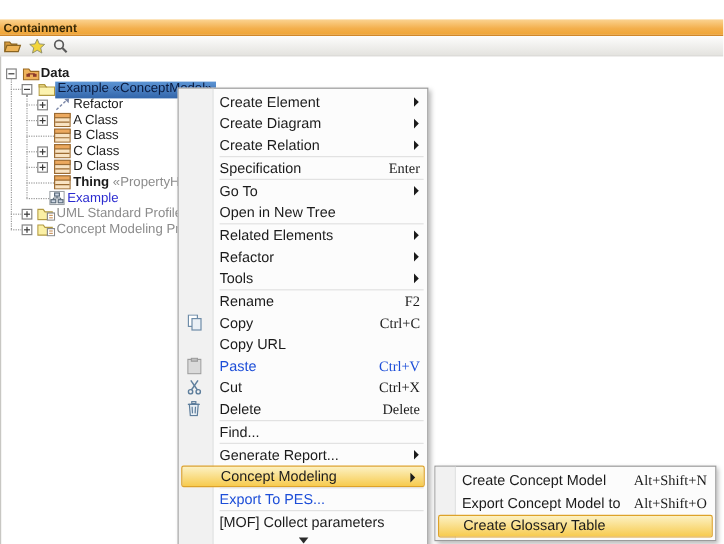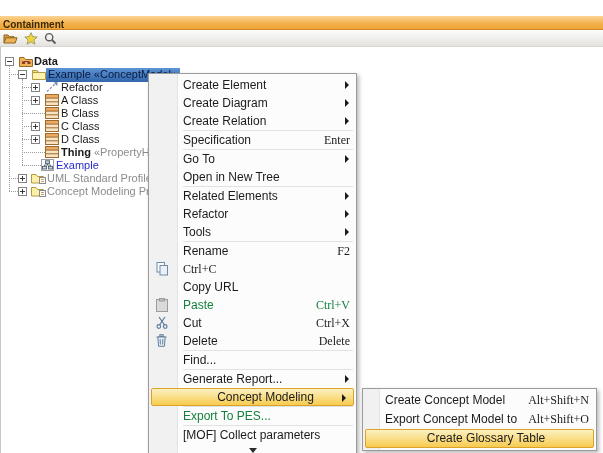--- a/index.html
+++ b/index.html
@@ -43,25 +43,25 @@
   .submenu{position:absolute;left:362px;top:372px;width:235px;box-sizing:border-box;
     background:#FCFCFC;border:1px solid #9B9B9B;box-shadow:2px 2px 4px rgba(0,0,0,0.28);
     padding:2px 0;font-size:12px;z-index:11;}
   .submenu::before{content:"";position:absolute;left:0;top:0;bottom:0;width:16px;
     background:#F1F1F1;border-right:1px solid #E2E3E3;}
   .mi{position:relative;height:18px;line-height:18px;display:flex;
     padding-left:34px;padding-right:6px;color:#1B1B1B;z-index:1;}
   .submenu .mi{height:19px;line-height:19px;padding-left:22px;padding-right:7px;}
   .mi .lbl{flex:1;overflow:hidden;}
   .mi .sc{color:#1B1B1B;font-family:Liberation Serif, serif;}
-  .mi.dis, .mi.dis .sc{color:#15803d;}
+  .mi.dis, .mi.dis .sc{color:#1d4ed8;}
   .mi .arr{position:absolute;right:7px;top:5px;width:0;height:0;
     border-left:4px solid #1B1B1B;border-top:4px solid transparent;border-bottom:4px solid transparent;}
   .mi.hl{background:linear-gradient(#FCF1C2,#F7CB4F);border:1px solid #DDA22A;border-radius:2px;
-    margin:0 2px;box-sizing:border-box;line-height:16px;padding-left:32px;text-align:center;}
+    margin:0 2px;box-sizing:border-box;line-height:16px;padding-left:32px;}
   .submenu .mi.hl{padding-left:20px;line-height:17px;}
   .msep{position:relative;z-index:1;height:1px;background:#E2E2E2;margin:0 3px 0 34px;}
   .micon{position:absolute;left:7px;top:2px;width:14px;height:14px;z-index:2;}
   .mscroll{position:relative;height:12px;z-index:1;}
   .downarr{position:absolute;left:50%;top:4px;margin-left:-4px;width:0;height:0;
     border-top:5px solid #2B2B2B;border-left:4px solid transparent;border-right:4px solid transparent;}
 </style>
 </head>
 <body>
 
@@ -283,20 +283,21 @@
       <span class="lbl">Rename</span>
       <span class="sc">F2</span>
     </div>
     <div class="mi">
       <span class="micon">
         <svg width="13" height="14" viewBox="0 0 13 14">
             <rect x="1" y="0.5" width="7.5" height="9.5" fill="#FFFFFF" stroke="#6E8CA8"></rect>
             <rect x="4" y="3.5" width="7.5" height="9.5" fill="#EAF0F6" stroke="#6E8CA8"></rect>
           </svg>
       </span>
+      <span class="lbl">Copy</span>
       <span class="sc">Ctrl+C</span>
     </div>
     <div class="mi">
       <span class="lbl">Copy URL</span>
     </div>
     <div class="mi dis">
       <span class="micon">
         <svg width="12" height="14" viewBox="0 0 12 14">
             <rect x="0.5" y="1.5" width="11" height="12" fill="#DADADA" stroke="#9C9C9C"></rect>
             <rect x="3.5" y="0.5" width="5" height="2.5" fill="#C0C0C0" stroke="#9C9C9C"></rect>

